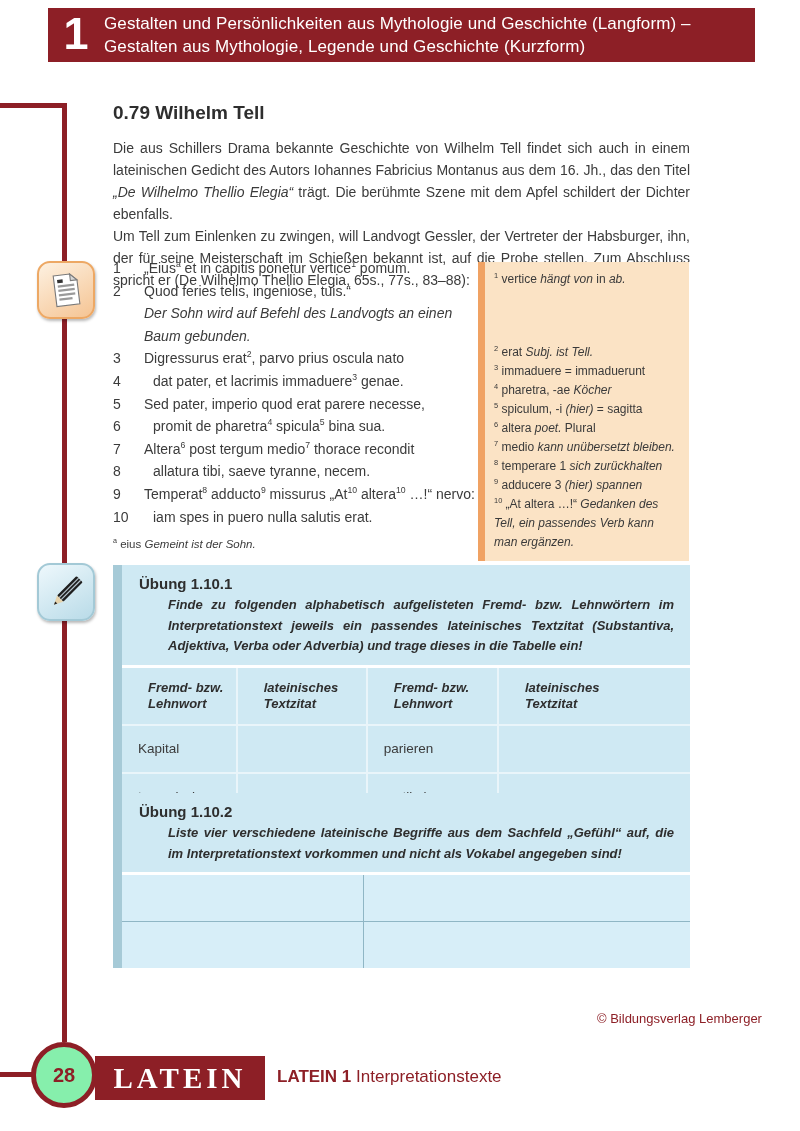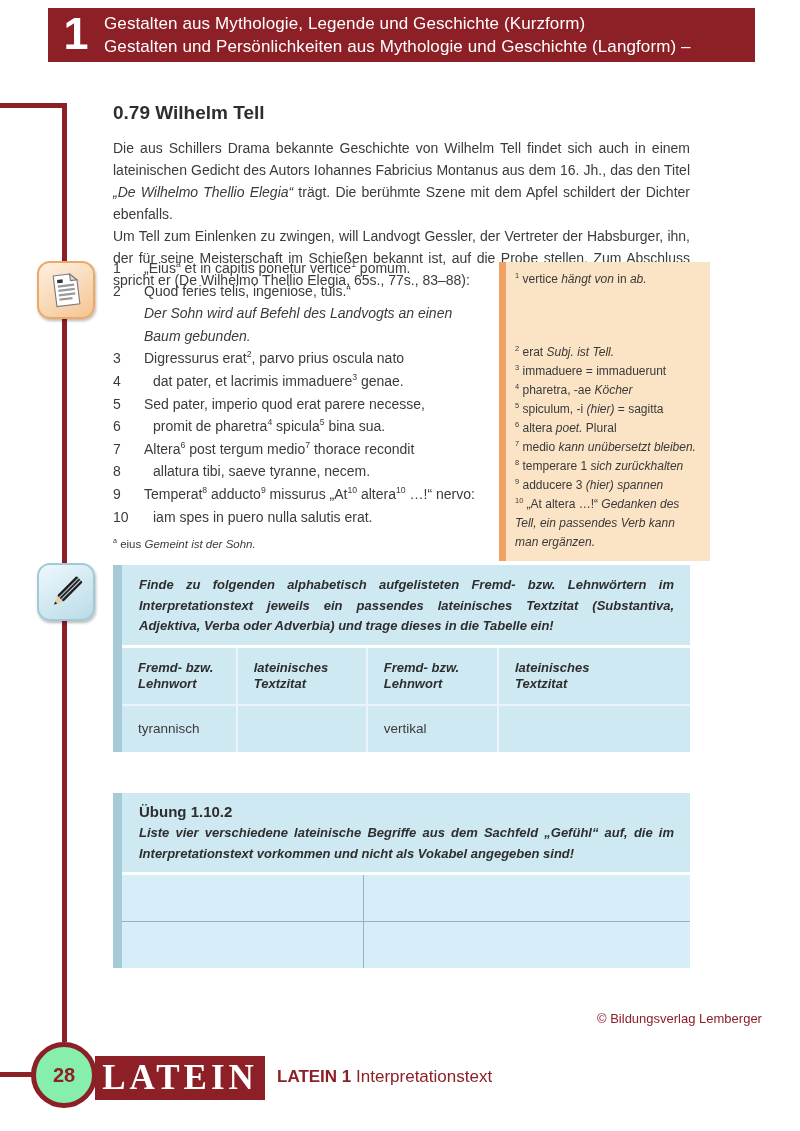--- a/index.html
+++ b/index.html
@@ -39,21 +39,21 @@
   .ptxt{flex:1;}
   .pline.indent .ptxt{padding-left:9px;}
   .pline.interlude .ptxt{font-style:italic;}
   .poem-note{font-size:11.5px;margin-top:5px;color:#3b3b3b;}
   .poem-note em{font-style:italic;}
 
   
   .vocab{
     position:absolute;left:478px;top:262px;width:211px;box-sizing:border-box;
     background:#fbe3c5;border-left:7px solid #f0a263;
-    padding:8px 9px 9px 9px;font-size:12px;line-height:19px;color:#3a3a3a;margin-left:21px;
+    padding:8px 9px 9px 9px;font-size:12px;line-height:19px;color:#3a3a3a;
   }
   .vnote{margin:0;}
   .vnote.gap{margin-bottom:54px;}
 
   
   .m-icon{
     position:absolute;width:58px;height:58px;border-radius:13px;box-sizing:border-box;
     box-shadow:1px 2px 3px rgba(0,0,0,.28);display:flex;align-items:center;justify-content:center;
   }
   .icon-doc{left:37px;top:261px;background:linear-gradient(150deg,#fdf1e1,#f5c493);border:2px solid #eda864;}
@@ -61,59 +61,59 @@
 
   
   .exercise{
     position:absolute;left:113px;width:577px;box-sizing:border-box;
     background:#cfe9f3;border-left:9px solid #a6cad7;
   }
   .ex1{top:565px;}
   .ex2{top:793px;}
   .ex-head{padding:10px 16px 8px 17px;}
   .ex-title{font-size:15px;font-weight:700;color:#2e2e2e;margin-bottom:3px;}
-  .ex-instr{font-size:13px;font-weight:700;font-style:italic;line-height:20.5px;text-align:justify;color:#2e2e2e;}
+  .ex-instr{font-size:13px;font-weight:700;font-style:italic;line-height:20.5px;text-align:justify;color:#2e2e2e;margin-left:29px;}
   .ex-tablewrap{border-top:3px solid #ffffff;}
   .exercise table{width:100%;border-collapse:collapse;border-style:hidden;table-layout:fixed;}
   .ex1 th,.ex1 td{border:2px solid #e9f5fa;}
   .ex2 td{border:1px solid #8fb6c5;background:#d7eef8;}
   .exercise th{
     font-size:13px;font-weight:700;font-style:italic;text-align:left;color:#2e2e2e;
-    padding:6px 8px 6px 16px;height:44px;vertical-align:middle;white-space:pre-line;line-height:16px;
+    padding:6px 8px 6px 26px;height:44px;vertical-align:middle;white-space:pre-line;line-height:16px;
   }
   .exercise td{
     font-size:13.5px;font-weight:400;text-align:left;color:#3b3b3b;
     padding:4px 8px 4px 16px;height:38px;vertical-align:middle;
   }
 
   
   .page-circle{
     position:absolute;left:31px;top:1042px;width:66px;height:66px;box-sizing:border-box;
     background:#86efac;border:5px solid #8d1f26;border-radius:50%;
     display:flex;align-items:center;justify-content:center;
     font-size:20px;font-weight:600;color:#8d1f26;
   }
   .brand-banner{
     position:absolute;left:95px;top:1056px;width:170px;height:44px;background:#8d1f26;
     display:flex;align-items:center;justify-content:center;
-    font-family:"Liberation Serif", serif;font-weight:600;font-size:35px;
+    font-family:"Liberation Serif", serif;font-weight:600;font-size:29px;
     letter-spacing:4px;color:#fff;
   }
   .series{position:absolute;left:277px;top:1067px;font-size:17px;color:#8d1f26;}
   .series b{font-weight:700;}
   .copyright{position:absolute;left:597px;top:1011px;font-size:13px;color:#8d1f26;}
 </style>
 </head>
 <body>
 
 <header class="chapter-bar">
   <div class="chapter-num">1</div>
   <div class="chapter-title">
+    <div>Gestalten und Persönlichkeiten aus Mythologie und Geschichte (Langform) –</div>
     <div>Gestalten aus Mythologie, Legende und Geschichte (Kurzform)</div>
-    <div>Gestalten und Persönlichkeiten aus Mythologie und Geschichte (Langform) –</div>
   </div>
 </header>
 
 <div class="rail rail-h-top"></div>
 <div class="rail rail-v"></div>
 <div class="rail rail-h-bottom"></div>
 
 <section class="intro">
   <h1>0.79 Wilhelm Tell</h1>
   <p>Die aus Schillers Drama bekannte Geschichte von Wilhelm Tell findet sich auch in einem lateinischen Gedicht des Autors Iohannes Fabricius Montanus aus dem 16. Jh., das den Titel <em>„De Wilhelmo Thellio Elegia“</em> trägt. Die berühmte Szene mit dem Apfel schildert der Dichter ebenfalls.</p>
@@ -202,20 +202,21 @@
       <rect x="18.6" y="3" width="1.1" height="25" fill="#b9c7cf"></rect>
       <rect x="21.3" y="3" width="1.1" height="25" fill="#b9c7cf"></rect>
       <polygon points="16.5,28 24.5,28 20.5,36" fill="#e6d3ac"></polygon>
       <polygon points="19.2,33 21.8,33 20.5,36" fill="#1f1f1f"></polygon>
     </g>
   </svg>
 </div>
 
 <section class="exercise ex1">
   <div class="ex-head">
+    <div class="ex-title">Übung 1.10.1</div>
     <div class="ex-instr">Finde zu folgenden alphabetisch aufgelisteten Fremd- bzw. Lehnwörtern im Interpretationstext jeweils ein passendes lateinisches Textzitat (Substantiva, Adjektiva, Verba oder Adverbia) und trage dieses in die Tabelle ein!</div>
   </div>
   <div class="ex-tablewrap">
     <table>
       <colgroup>
           <col style="width:20.2%">
           <col style="width:22.9%">
           <col style="width:23.1%">
           <col style="width:33.8%">
         </colgroup>
@@ -224,20 +225,26 @@
         <th>Fremd- bzw.
 Lehnwort</th>
         <th>lateinisches
 Textzitat</th>
         <th>Fremd- bzw.
 Lehnwort</th>
         <th>lateinisches
 Textzitat</th>
       </tr>
       <tr>
+        <td>Kapital</td>
+        <td></td>
+        <td>parieren</td>
+        <td></td>
+      </tr>
+      <tr>
         <td>tyrannisch</td>
         <td></td>
         <td>vertikal</td>
         <td></td>
       </tr>
     </tbody>
       </table>
   </div>
 </section>
 
@@ -267,15 +274,15 @@
 </section>
 
 <div class="page-circle">
   <span>28</span>
 </div>
 <div class="brand-banner">
   <span>LATEIN</span>
 </div>
 <div class="series">
   <b>LATEIN 1</b>
-  <span>Interpretationstext</span>
+  <span>Interpretationstexte</span>
 </div>
 <div class="copyright">© Bildungsverlag Lemberger</div>
 
 </body></html>

